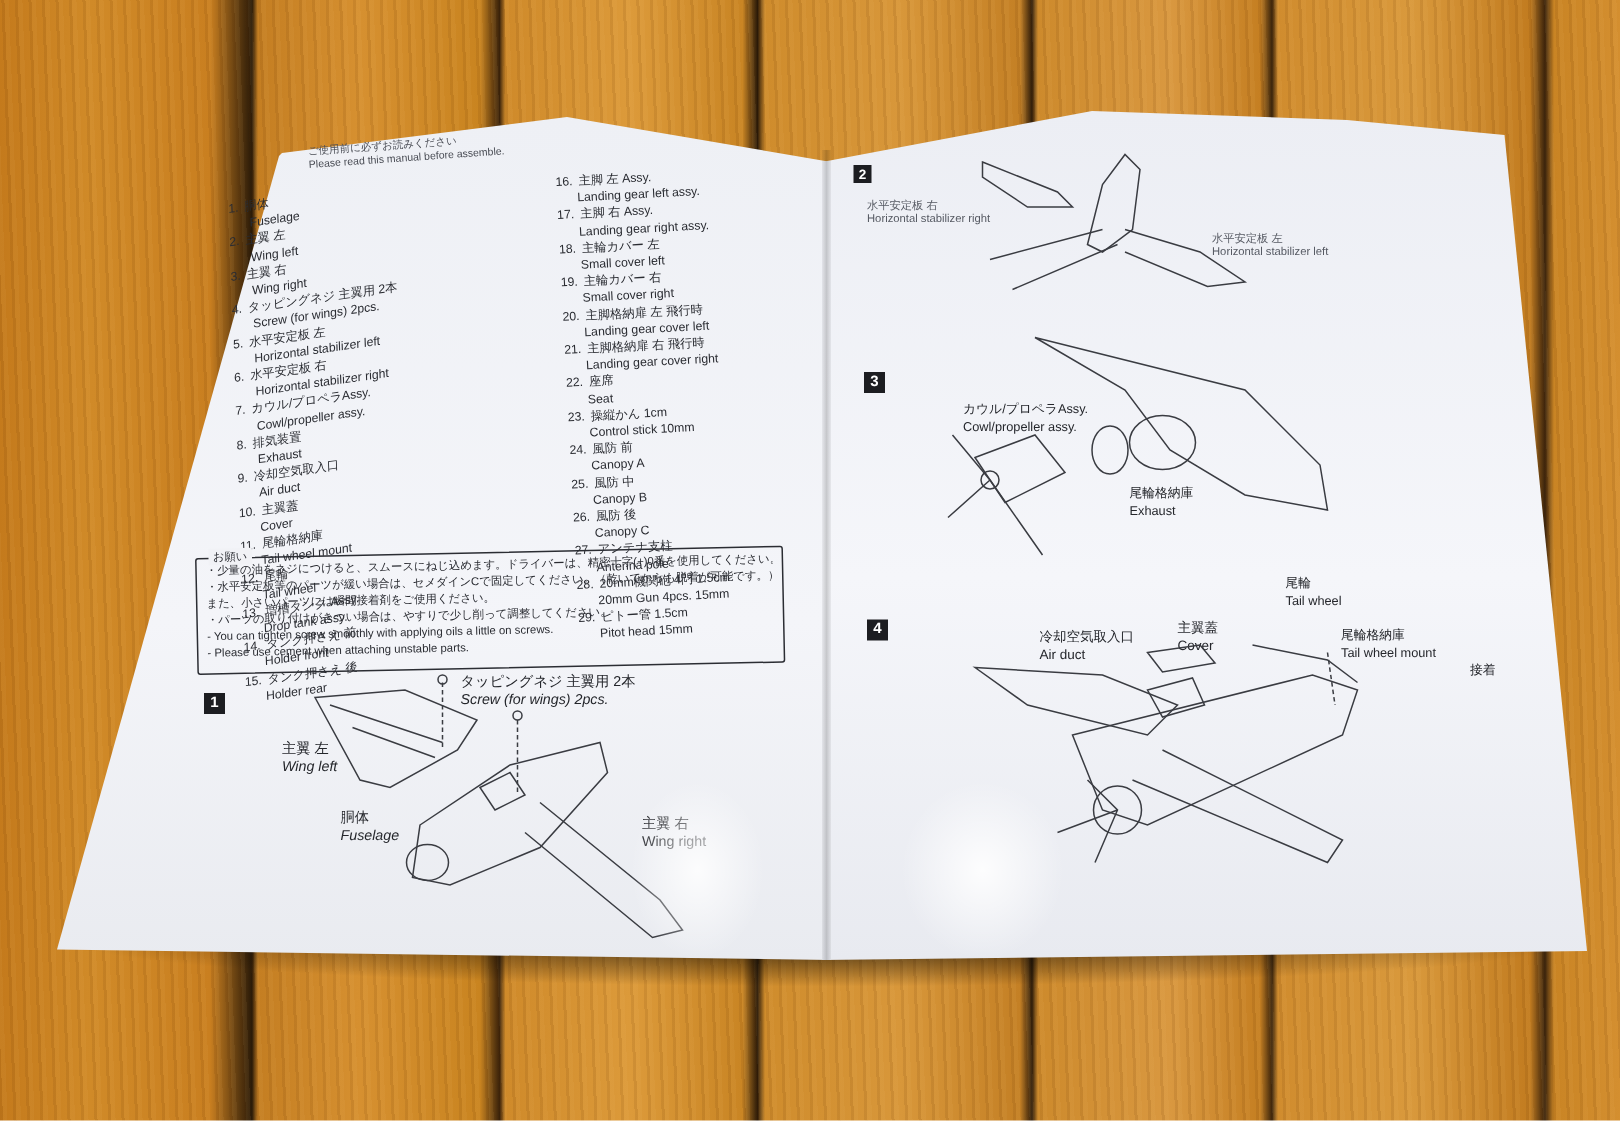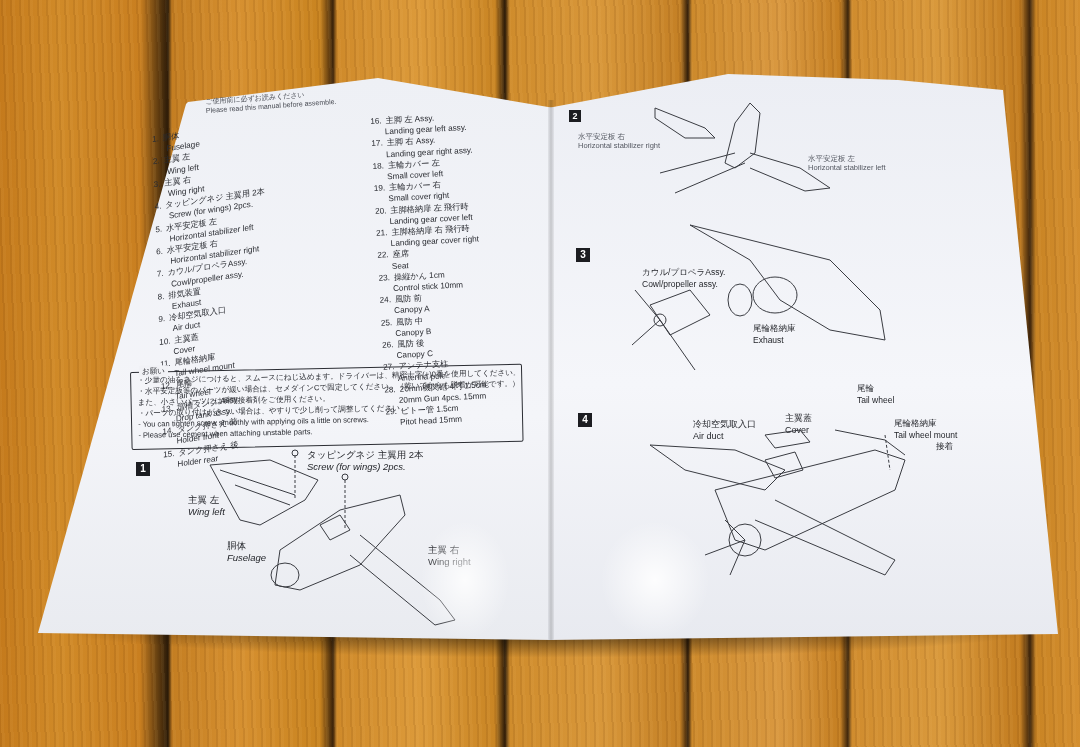--- a/index.html
+++ b/index.html
@@ -305,21 +305,21 @@
     <div>Cover</div>
   </div>
   <div class="label" style="left:857px;top:382px;font-size:8.5px;">
     <div>尾輪</div>
     <div>Tail wheel</div>
   </div>
   <div class="label" style="left:894px;top:417px;font-size:8.5px;">
     <div>尾輪格納庫</div>
     <div>Tail wheel mount</div>
   </div>
-  <div class="label" style="left:936px;top:440px;font-size:8.5px;">接着</div>
+  <div class="label" style="left:980px;top:440px;font-size:8.5px;">接着</div>
   <svg class="draw" style="left:645px;top:430px;" width="290" height="160">
     <path d="M5 15 L90 20 L140 40 L120 60 L40 40 Z"></path>
     <path d="M120 30 L150 22 L158 40 L130 48 Z"></path>
     <path d="M120 5 L155 0 L165 12 L130 18 Z"></path>
     <path d="M70 60 L230 20 L260 30 L250 60 L120 120 L90 110 Z"></path>
     <path d="M190 0 L240 10 L260 25"></path>
     <path d="M130 70 L250 130 L240 145 L110 90"></path>
     <circle cx="100" cy="110" r="16"></circle>
     <path d="M80 90 L100 110 L85 145 M100 110 L60 125"></path>
     <path d="M240 5 L245 40" stroke-dasharray="3,2"></path>

